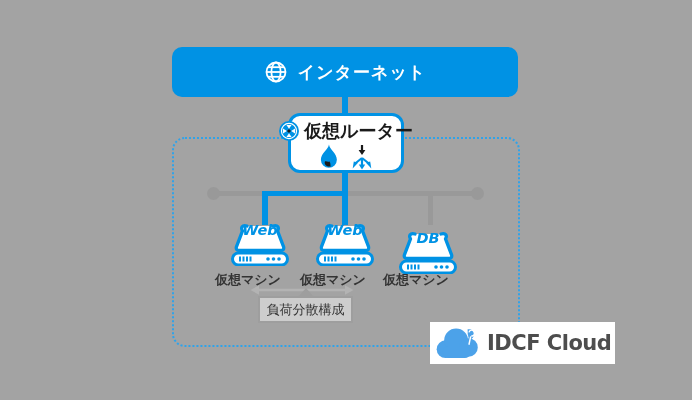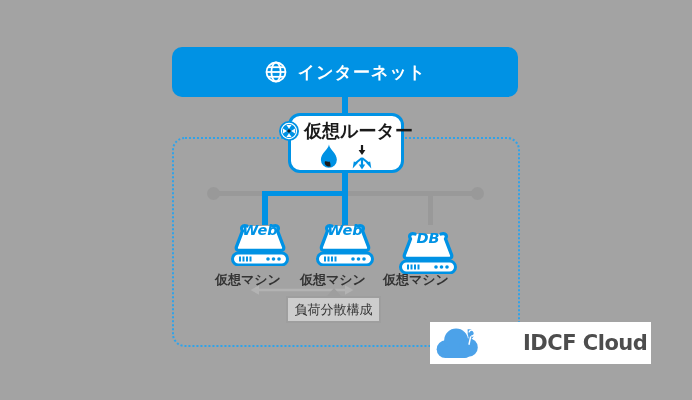--- a/index.html
+++ b/index.html
@@ -55,35 +55,35 @@
     font-size: 13px; font-weight: 700; color: #333333; z-index: 3; white-space: nowrap; margin-top: 9px;
   }
   .vm-label.l1 { left: 215px; }
   .vm-label.l2 { left: 300px; }
   .vm-label.l3 { left: 383px; }
   
   .span-arrow { position: absolute; left: 250px; top: 281px; z-index: 3; }
   .lb-box {
     position: absolute; left: 258px; top: 296px; width: 95px; height: 27px;
     background: #CDCDCD; border: 2px solid #9E9E9E; z-index: 3;
-    display: flex; align-items: center; justify-content: center; margin-left: 28px;
+    display: flex; align-items: center; justify-content: center;
   }
   .lb-box-label { font-size: 13px; font-weight: 500; color: #333333; white-space: nowrap; }
   .lb-pointer {
     position: absolute; left: 50%; margin-left: -8px; top: -10px;
     width: 0; height: 0;
     border-left: 8px solid transparent; border-right: 8px solid transparent;
     border-bottom: 9px solid #9E9E9E;
   }
   
   .logo {
     position: absolute; left: 430px; top: 322px; height: 42px; z-index: 6;
     display: flex; align-items: center; gap: 7px; background: #ffffff; padding: 2px 4px;
   }
-  .logo-text { font-size: 21px; font-weight: 700; color: #4D4D4D; letter-spacing: -0.5px; white-space: nowrap; margin-left: 36px; }
+  .logo-text { font-size: 21px; font-weight: 700; color: #4D4D4D; letter-spacing: -0.5px; white-space: nowrap; }
 </style>
 </head>
 <body>
 
 <div class="canvas">
 
   <div class="dotted-zone"></div>
 
   <div class="v-blue conn-banner-router"></div>
   <div class="v-blue conn-router-bus"></div>

